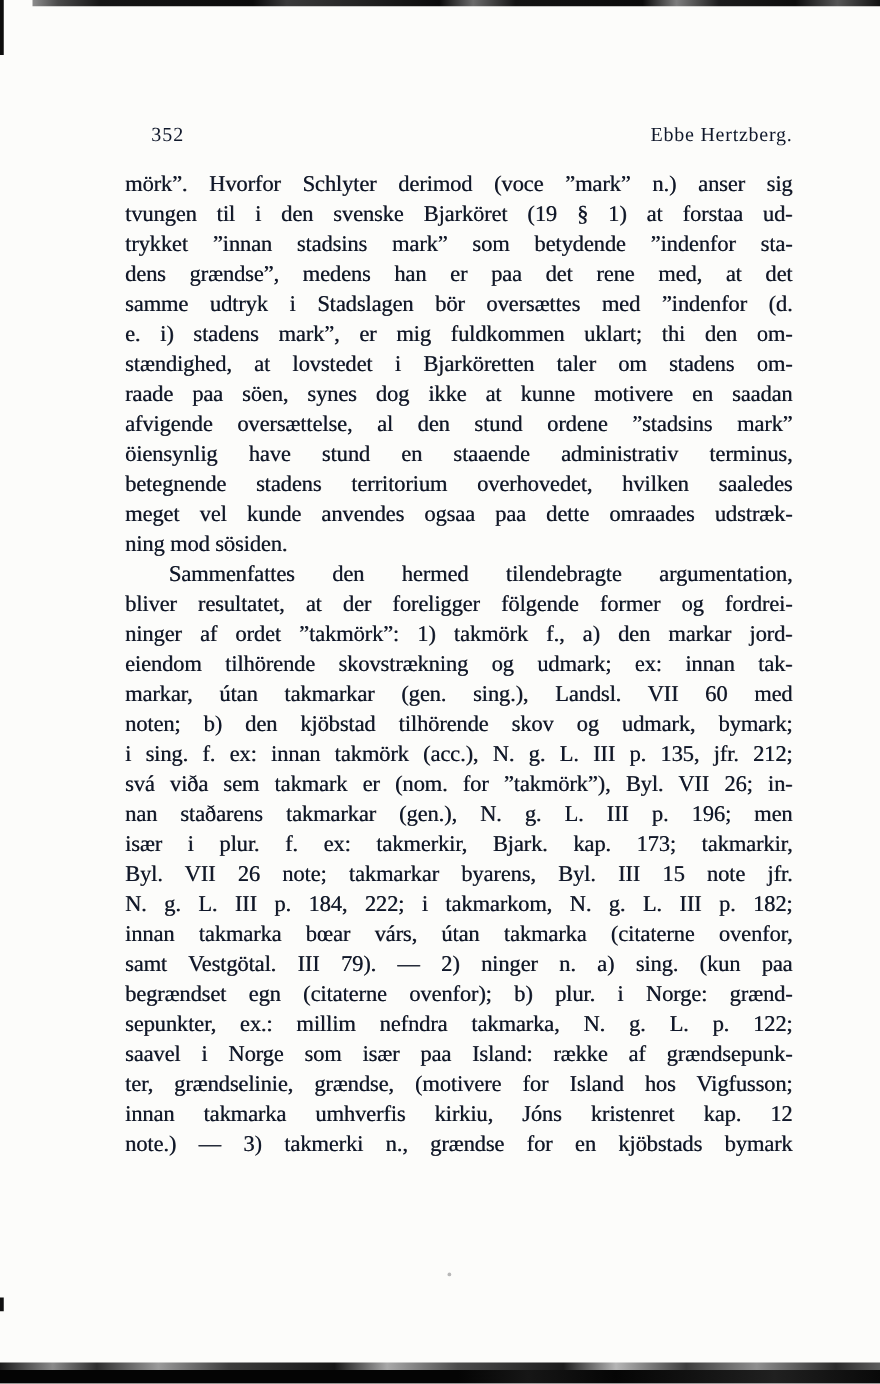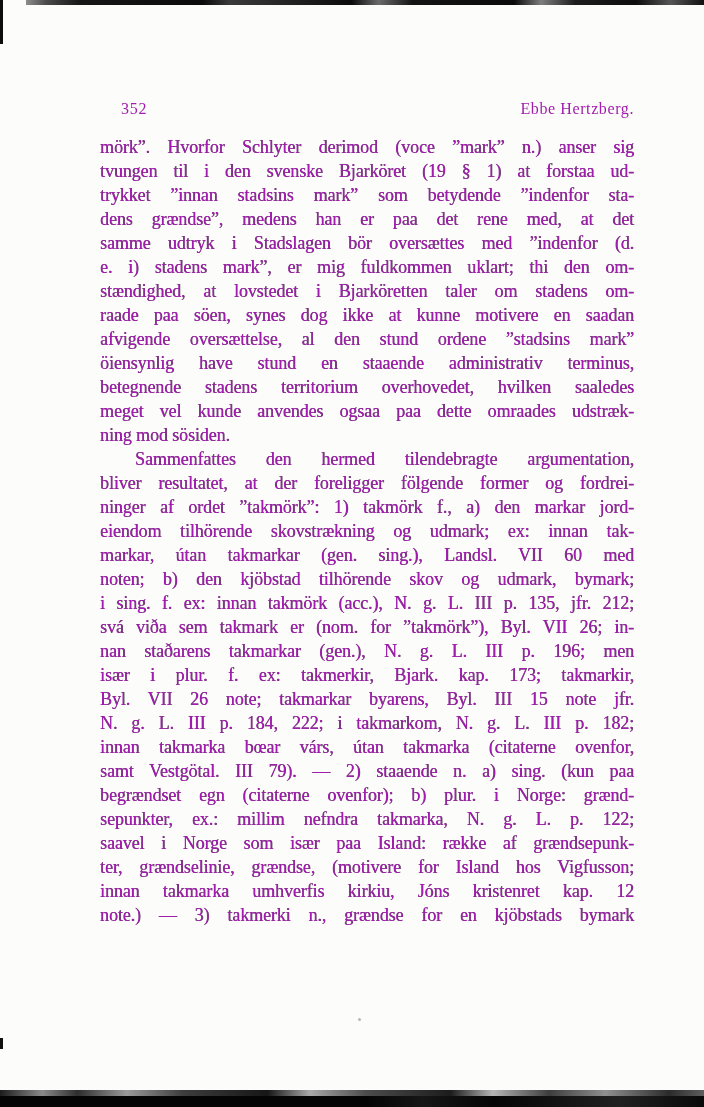--- a/index.html
+++ b/index.html
@@ -1,18 +1,18 @@
 <!DOCTYPE html>
 <html><head>
 <meta charset="utf-8">
 <style>
   html,body{margin:0;padding:0;background:#ffffff;}
   .page{
     position:relative;width:704px;height:1107px;background:#fcfcfa;
-    overflow:hidden;font-family:"Liberation Serif",serif;color:#a21caf;
+    overflow:hidden;font-family:"Liberation Serif",serif;color:#0f172a;
   }
   
   .edge-top{
     position:absolute;top:0;left:26px;right:0;height:5px;
     background:linear-gradient(90deg,#8d8d8d 0%,#4a4a4a 3%,#161616 8%,#0b0b0b 26%,#3a3a3a 30%,#0b0b0b 48%,#6a6a6a 52%,#141414 57%,#0b0b0b 72%,#7d7d7d 76%,#1d1d1d 81%,#0d0d0d 90%,#555 95%,#111 100%);
   }
   .edge-left{position:absolute;top:0;left:0;width:3px;height:44px;background:#0d0d0d;}
   .edge-left-tick{position:absolute;left:0;top:1038px;width:3px;height:11px;background:#101010;}
   .edge-bottom-noise{
     position:absolute;left:0;right:0;bottom:11px;height:6px;
@@ -74,21 +74,21 @@
       <div class="line"><span>eiendom tilhörende skovstrækning og udmark; ex: innan tak-</span></div>
       <div class="line"><span>markar, útan takmarkar (gen. sing.), Landsl. VII 60 med</span></div>
       <div class="line"><span>noten; b) den kjöbstad tilhörende skov og udmark, bymark;</span></div>
       <div class="line"><span>i sing. f. ex: innan takmörk (acc.), N. g. L. III p. 135, jfr. 212;</span></div>
       <div class="line"><span>svá viða sem takmark er (nom. for ”takmörk”), Byl. VII 26; in-</span></div>
       <div class="line"><span>nan staðarens takmarkar (gen.), N. g. L. III p. 196; men</span></div>
       <div class="line"><span>især i plur. f. ex: takmerkir, Bjark. kap. 173; takmarkir,</span></div>
       <div class="line"><span>Byl. VII 26 note; takmarkar byarens, Byl. III 15 note jfr.</span></div>
       <div class="line"><span>N. g. L. III p. 184, 222; i takmarkom, N. g. L. III p. 182;</span></div>
       <div class="line"><span>innan takmarka bœar várs, útan takmarka (citaterne ovenfor,</span></div>
-      <div class="line"><span>samt Vestgötal. III 79). — 2) </span><span class="it">staaende n.</span><span> a) sing. (kun paa</span></div>
+      <div class="line"><span>samt Vestgötal. III 79). — 2) </span><span class="it">ninger n.</span><span> a) sing. (kun paa</span></div>
       <div class="line"><span>begrændset egn (citaterne ovenfor); b) plur. i Norge: grænd-</span></div>
       <div class="line"><span>sepunkter, ex.: millim nefndra takmarka, N. g. L. p. 122;</span></div>
       <div class="line"><span>saavel i Norge som især paa Island: række af grændsepunk-</span></div>
       <div class="line"><span>ter, grændselinie, grændse, (motivere for Island hos Vigfusson;</span></div>
       <div class="line"><span>innan takmarka umhverfis kirkiu, Jóns kristenret kap. 12</span></div>
       <div class="line"><span>note.) — 3) </span><span class="it">takmerki n.</span><span>, grændse for en kjöbstads bymark</span></div>
     </div>
 
   <div class="edge-bottom-noise"></div>
   <div class="edge-bottom"></div>

